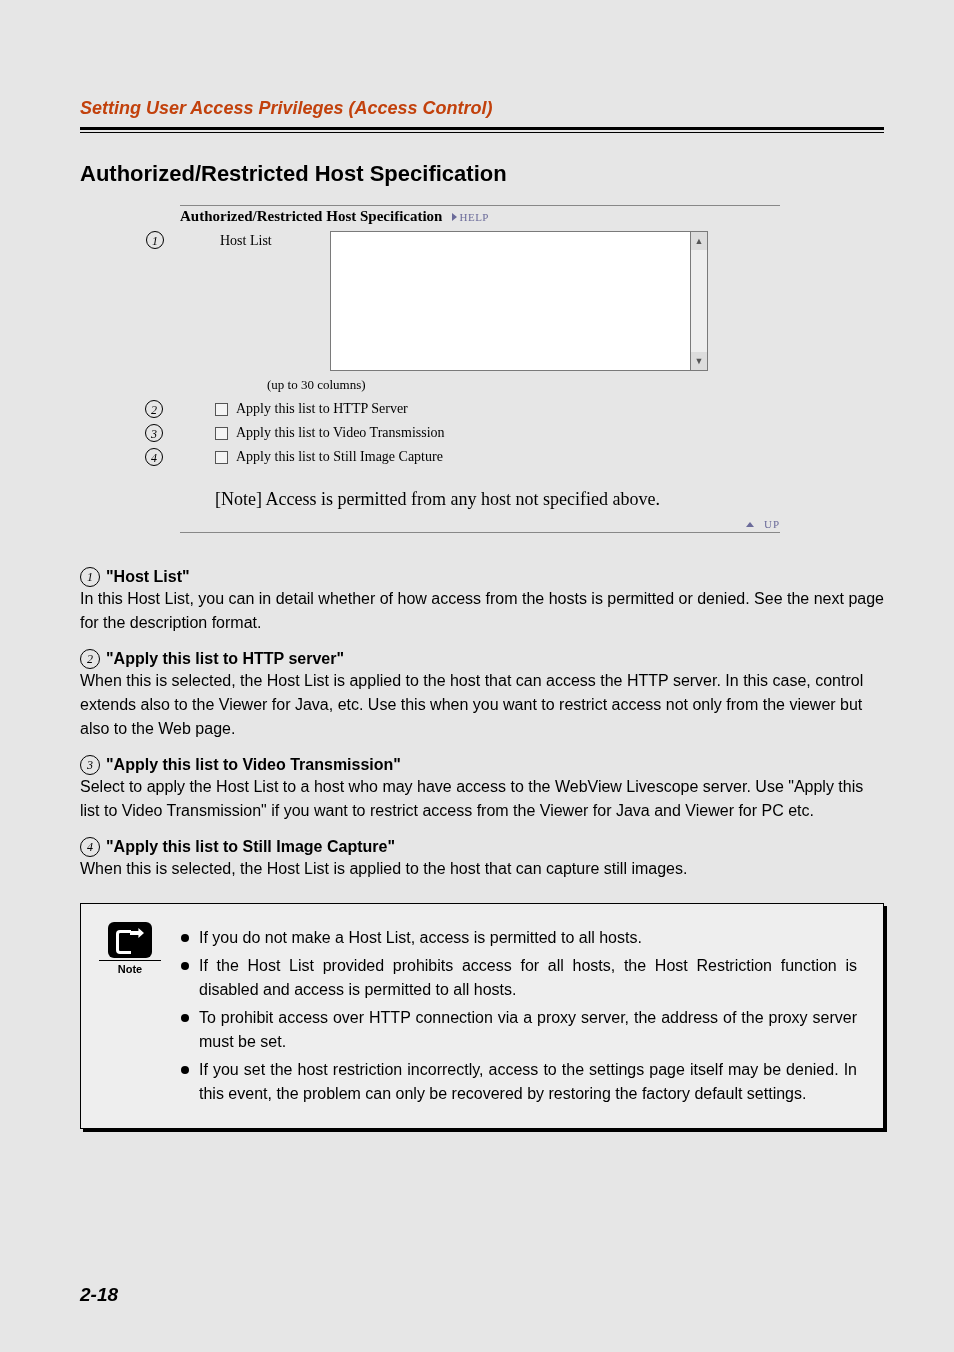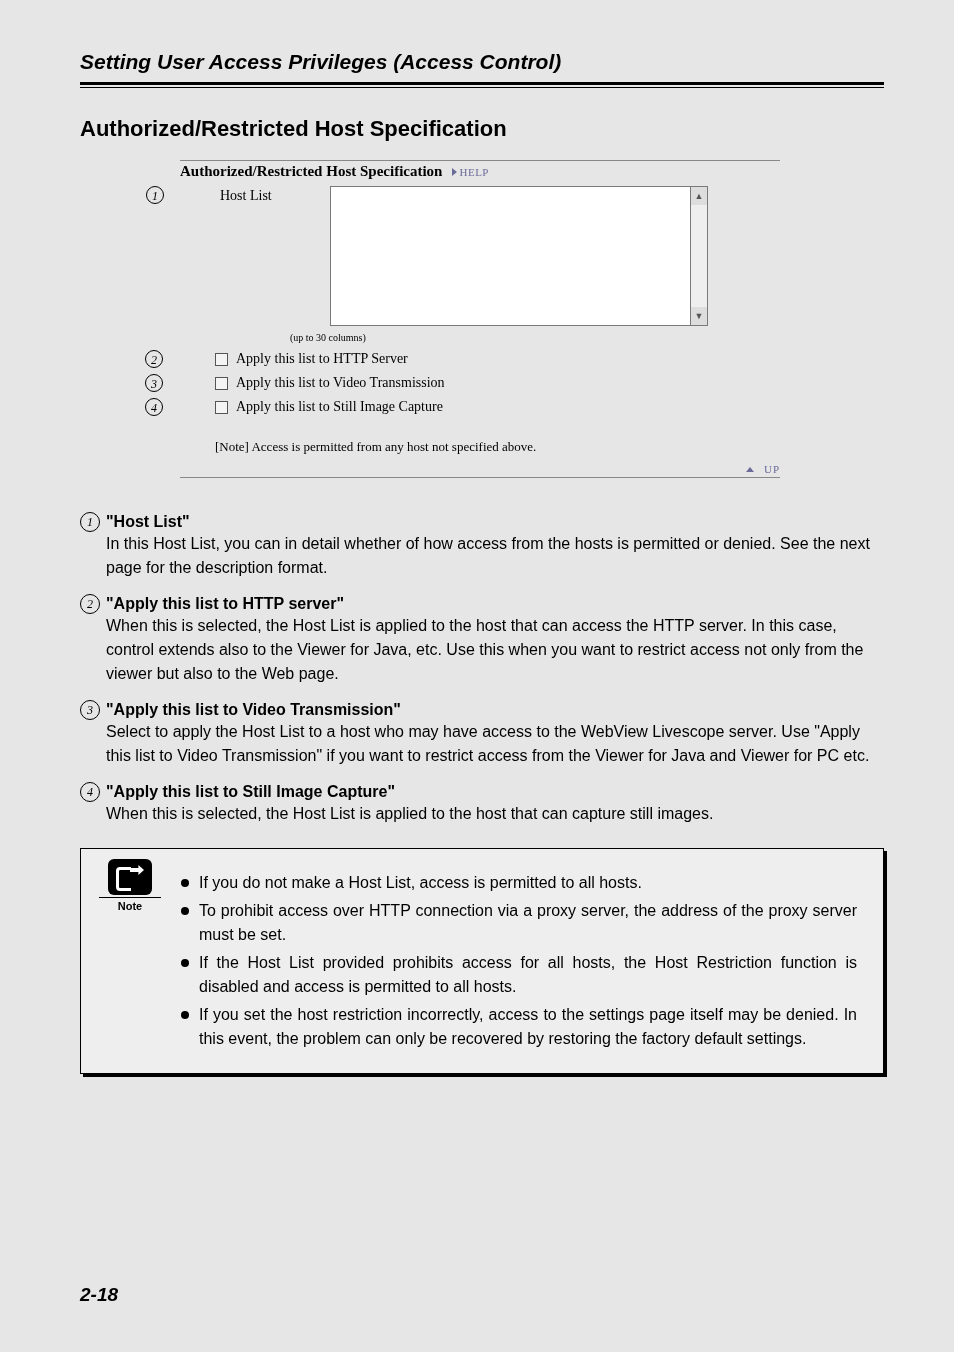--- a/index.html
+++ b/index.html
@@ -13,23 +13,24 @@
     width: 954px;
     height: 1352px;
     background: #e6e6e6;
     position: relative;
     box-sizing: border-box;
     padding: 50px 70px 40px 80px;
   }
   .running-head {
     font-style: italic;
     font-weight: bold;
-    font-size: 21px;
-    color: #000000;
+    font-size: 18px;
+    color: #c2410c;
     margin-bottom: 8px;
+    margin-top: 48px;
   }
   .rule-thick {
     border: none;
     border-top: 3px solid #000;
     margin: 0 0 2px 0;
   }
   .rule-thin {
     border: none;
     border-top: 1px solid #000;
     margin: 0 0 28px 0;
@@ -134,22 +135,22 @@
     align-items: center;
     justify-content: center;
     font-size: 9px;
     color: #555;
   }
   .sb-track {
     flex: 1;
     background: #eee;
   }
   .hint {
-    margin-left: 110px;
-    font-size: 10px;
+    margin-left: 87px;
+    font-size: 13px;
     margin-bottom: 8px;
   }
   .chk-row {
     display: flex;
     align-items: center;
     gap: 8px;
     margin-left: 35px;
     margin-bottom: 8px;
     position: relative;
   }
@@ -157,21 +158,21 @@
   .fake-checkbox {
     width: 13px;
     height: 13px;
     border: 1px solid #555;
     background: #f4f4f4;
     display: inline-block;
     box-sizing: border-box;
   }
   .note-line {
     margin-left: 35px;
-    font-size: 13px;
+    font-size: 18px;
     margin-top: 24px;
   }
   .up-link {
     text-align: right;
     font-size: 11px;
     color: #6b6b9a;
     border-bottom: 1px solid #888;
     padding-bottom: 2px;
     letter-spacing: 1px;
     margin-top: 8px;
@@ -207,38 +208,37 @@
     border: 1.5px solid #000;
     border-radius: 50%;
     font-size: 12px;
     font-weight: normal;
     font-style: italic;
     align-items: center;
     justify-content: center;
     font-family: "Times New Roman", serif;
   }
   .def-body {
-    margin-left: 26px;
     font-size: 16px;
     line-height: 1.5;
   }
 
   
   .note-box {
     margin-top: 22px;
     border: 1px solid #000;
     background: #eee;
     position: relative;
     padding: 18px 22px 18px 96px;
     box-shadow: 3px 3px 0 #000;
   }
   .note-icon-wrap {
     position: absolute;
     left: 18px;
-    top: 10px;
+    top: 18px;
     width: 62px;
     text-align: center;
   }
   .note-icon {
     width: 44px;
     height: 36px;
     background: #000;
     border-radius: 6px;
     margin: 0 auto 2px auto;
     position: relative;
@@ -389,20 +389,20 @@
     </div>
   </div>
 
   <div class="note-box">
     <div class="note-icon-wrap">
       <div class="note-icon"></div>
       <div class="note-icon-label">Note</div>
     </div>
     <ul class="note-list">
       <li>If you do not make a Host List, access is permitted to all hosts.</li>
+      <li>If the Host List provided prohibits access for all hosts, the Host Restriction function is disabled and access is permitted to all hosts.</li>
       <li>To prohibit access over HTTP connection via a proxy server, the address of the proxy server must be set.</li>
-      <li>If the Host List provided prohibits access for all hosts, the Host Restriction function is disabled and access is permitted to all hosts.</li>
       <li>If you set the host restriction incorrectly, access to the settings page itself may be denied. In this event, the problem can only be recovered by restoring the factory default settings.</li>
     </ul>
   </div>
 
   <div class="page-number">2-18</div>
 </div>
 
 </body></html>

